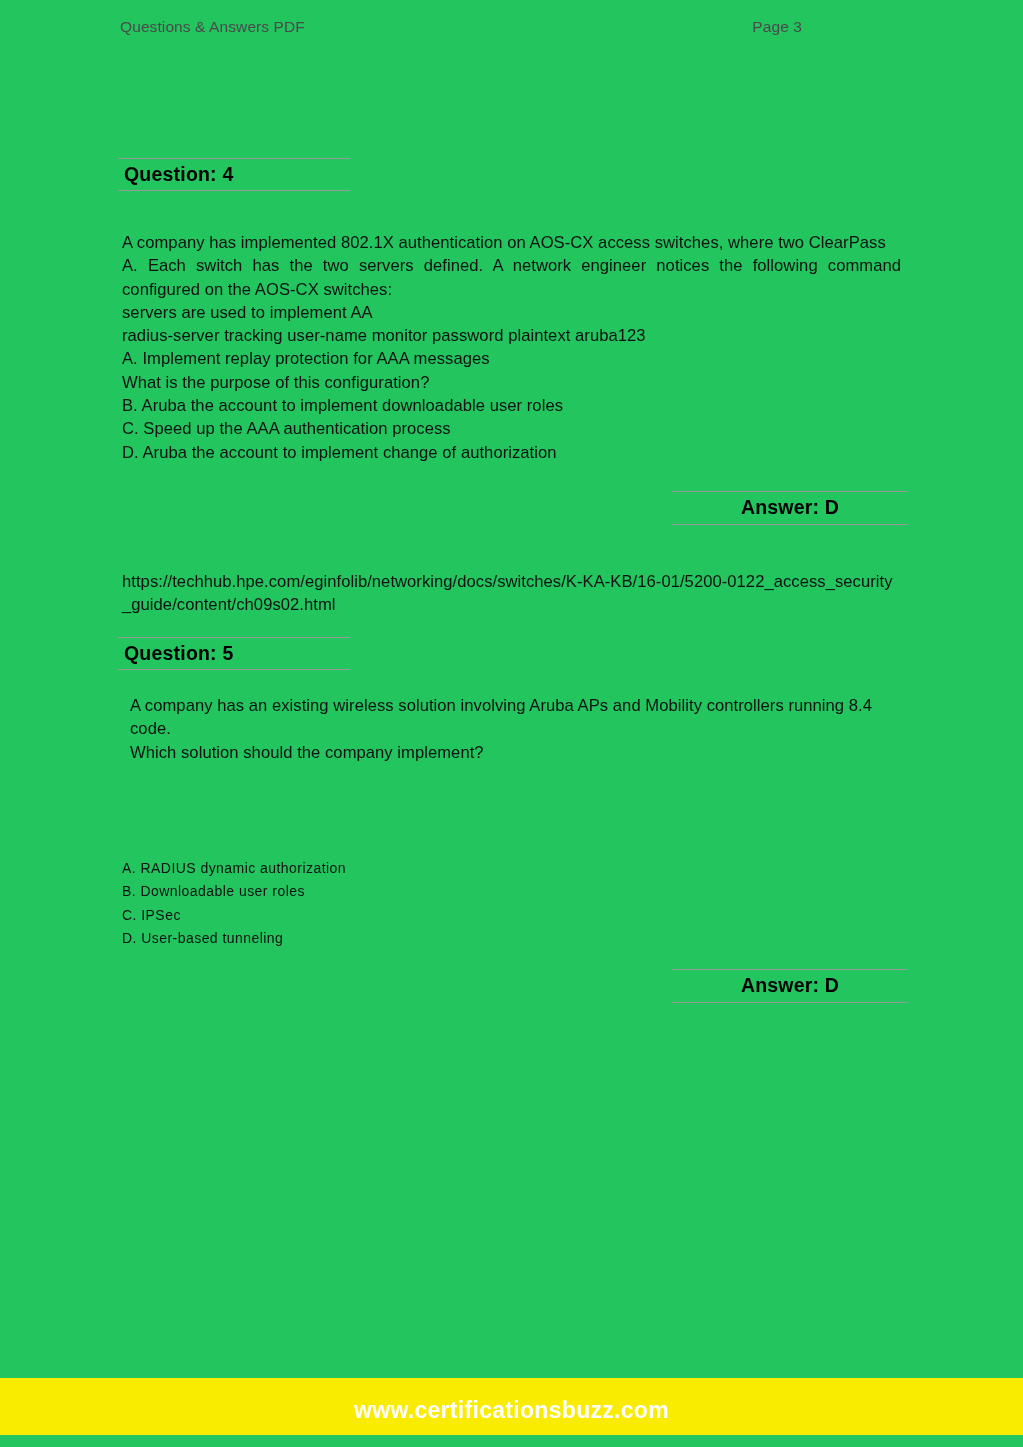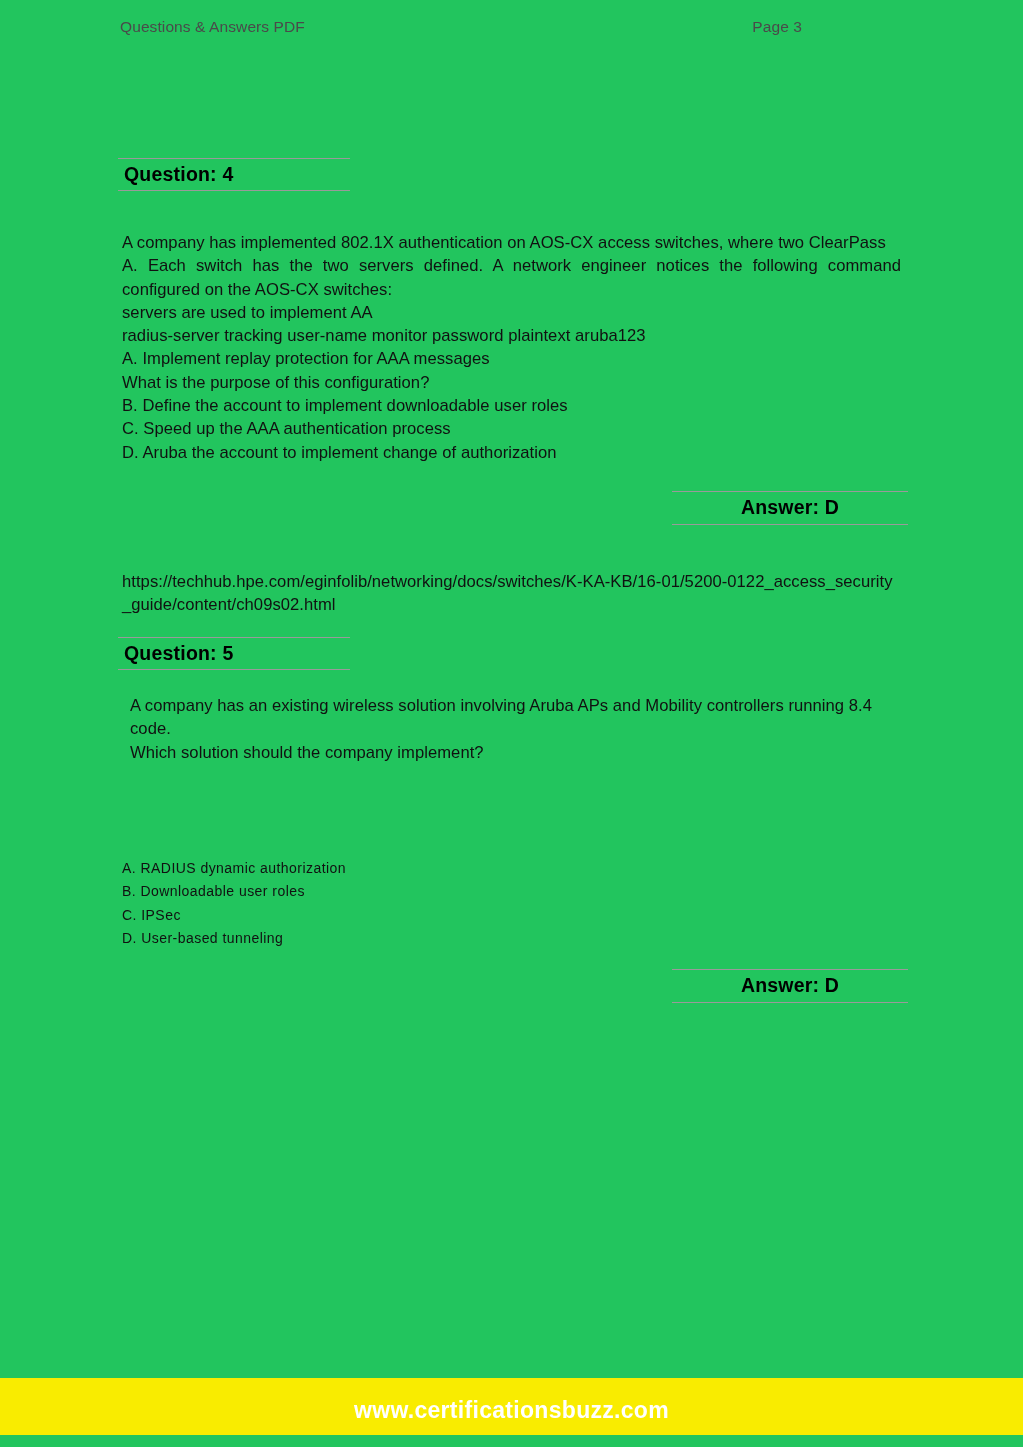--- a/index.html
+++ b/index.html
@@ -136,21 +136,21 @@
     <div class="q-label">Question: 4</div>
   </div>
 
   <div class="body-block" style="top:223px;margin-top:8px;">
     <p class="para justify">A company has implemented 802.1X authentication on AOS-CX access switches, where two ClearPass</p>
     <p class="para justify">A. Each switch has the two servers defined. A network engineer notices the following command configured on the AOS-CX switches:</p>
     <p class="para">servers are used to implement AA</p>
     <p class="para">radius-server tracking user-name monitor password plaintext aruba123</p>
     <p class="para">A. Implement replay protection for AAA messages</p>
     <p class="para">What is the purpose of this configuration?</p>
-    <p class="para">B. Define the account to implement downloadable user roles</p>
+    <p class="para">B. Aruba the account to implement downloadable user roles</p>
     <p class="para">C. Speed up the AAA authentication process</p>
     <p class="para">D. Aruba the account to implement change of authorization</p>
   </div>
 
   <div class="answer-box" style="top:491px;">
     <div class="answer-text">Answer: D</div>
   </div>
 
   <div class="body-block" style="top:570px;">
     <p class="para" style="word-break:break-all;">https://techhub.hpe.com/eginfolib/networking/docs/switches/K-KA-KB/16-01/5200-0122_access_security_guide/content/ch09s02.html</p>

